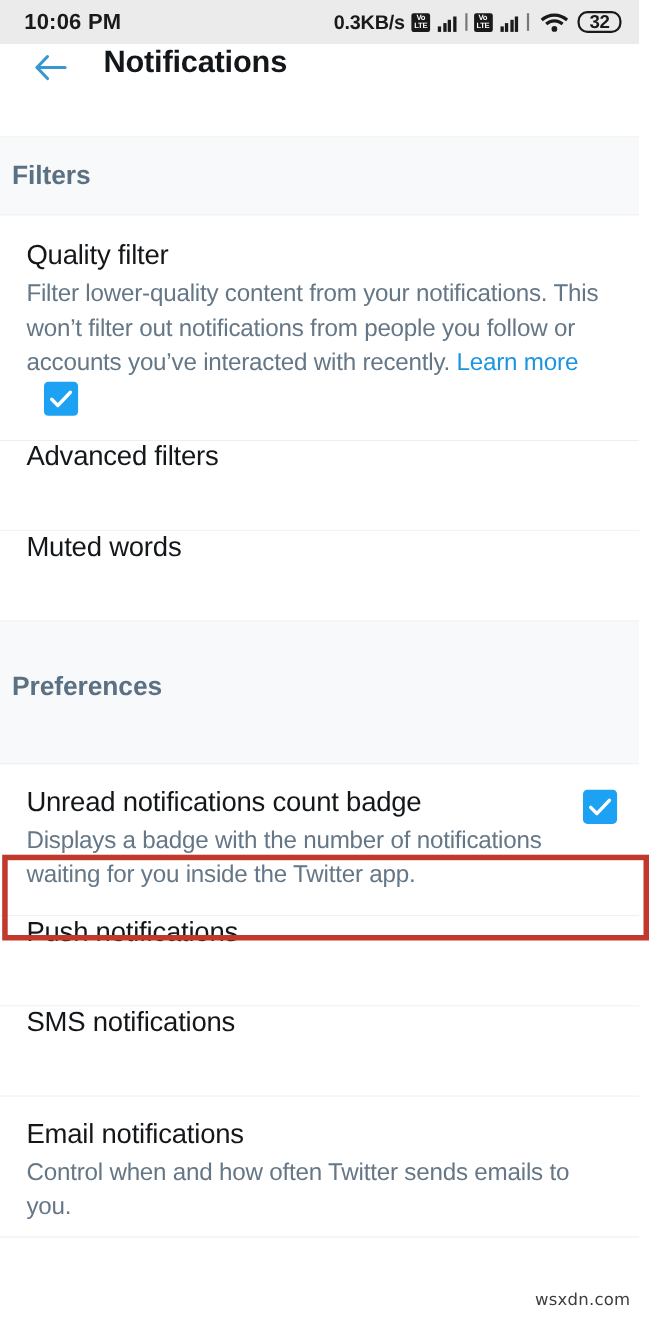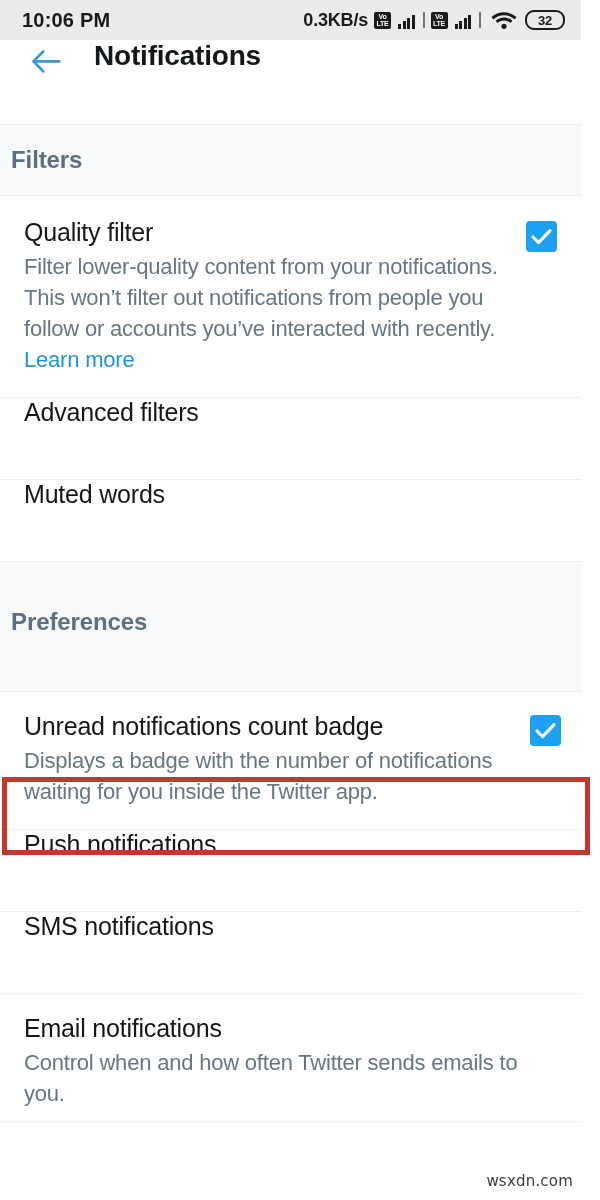--- a/index.html
+++ b/index.html
@@ -74,21 +74,21 @@
   .sig-bars i:nth-child(4) { height: 14px; }
   .sig-sep {
     width: 2px; height: 16px; background: #1a1a1a; opacity: .55;
   }
   .wifi-icon { margin: 0 2px 0 4px; display: block; }
   .battery {
     width: 40px;
     height: 20px;
     border: 2px solid #1a1a1a;
     border-radius: 9px;
-    font-size: 13px;
+    font-size: 17px;
     font-weight: bold;
     color: #1a1a1a;
     display: flex;
     align-items: center;
     justify-content: center;
     letter-spacing: -0.3px;
   }
 
   
   .app-bar {
@@ -148,21 +148,21 @@
   }
   .row-desc {
     font-size: 22px;
     color: #657786;
     line-height: 31px;
     letter-spacing: -0.2px;
     margin-top: 4px;
   }
   .row-desc .link { color: #1b95e0; margin-top: 40px; }
 
-  .row.quality         { padding-top: 22px; padding-bottom: 22px; }
+  .row.quality         { padding-top: 22px; padding-bottom: 22px; flex-direction: column; }
   .row.simple          { height: 82px; }
   .row.badge           { padding-top: 20px; padding-bottom: 22px; padding-right: 20px; }
   .row.email           { padding-top: 20px; padding-bottom: 12px; }
 
   
   .checkbox {
     flex: none;
     width: 31px;
     height: 31px;
     border-radius: 4px;

